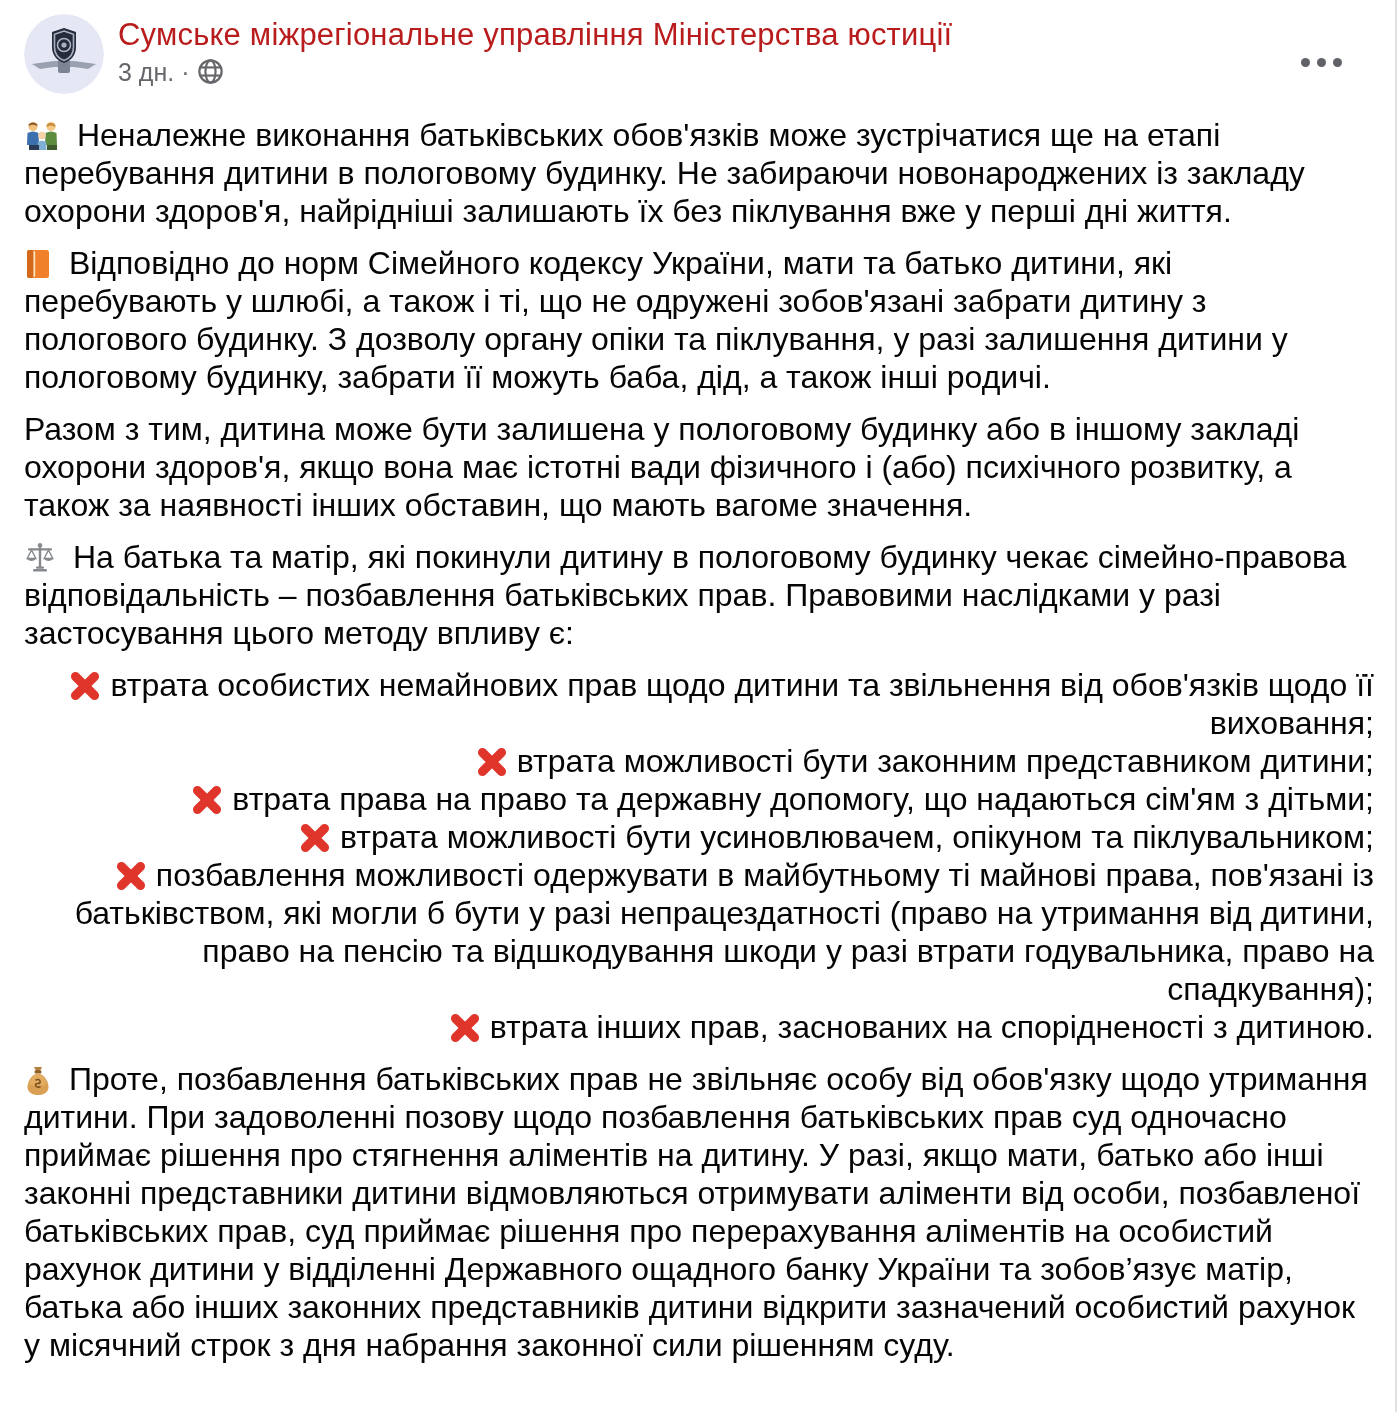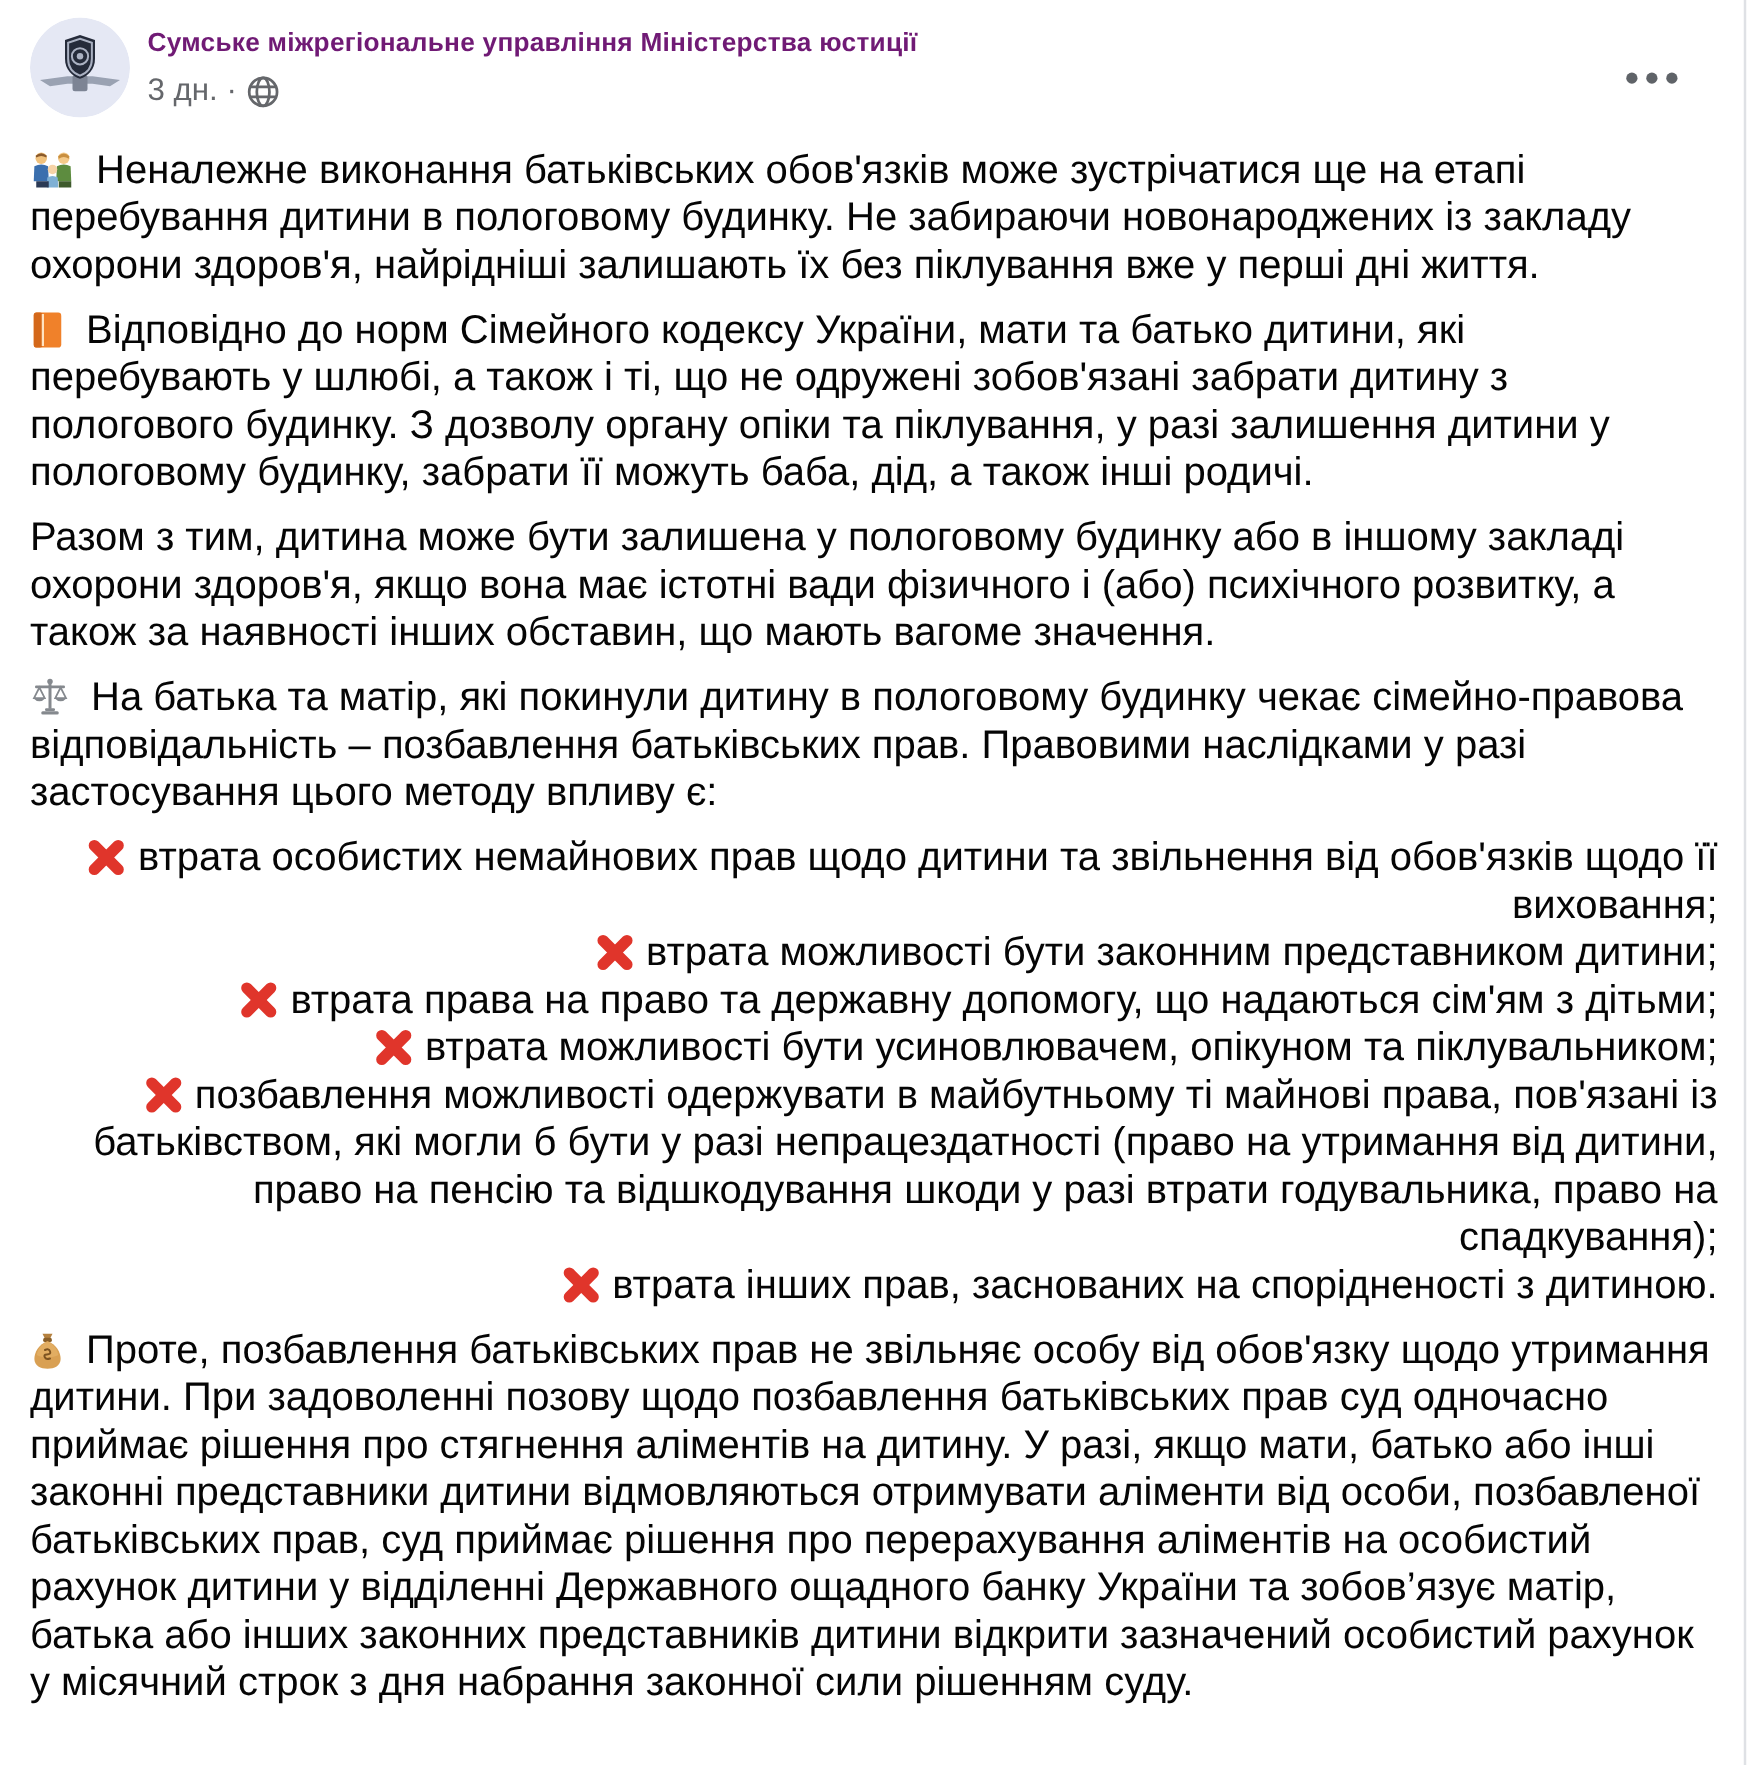--- a/index.html
+++ b/index.html
@@ -8,22 +8,22 @@
     font-family:"Liberation Sans","DejaVu Sans",sans-serif;
     color:#050505;
   }
   .page-edge{position:absolute;top:0;right:3px;width:2px;height:1412px;background:#dfe1e5;}
   .post-card{padding:14px 26px 0 24px;}
 
   
   .post-header{display:flex;align-items:flex-start;position:relative;}
   .avatar{width:80px;height:80px;border-radius:50%;flex:0 0 80px;display:block;}
   .header-text{margin-left:14px;padding-top:4px;}
-  .page-name{font-size:21px;font-weight:700;color:#701a75;line-height:34px;letter-spacing:.2px;}
-  .meta-row{margin-top:6px;display:flex;align-items:flex-end;gap:7px;color:#65676b;font-size:25px;}
+  .page-name{font-size:31px;font-weight:400;color:#b91c1c;line-height:34px;letter-spacing:.2px;}
+  .meta-row{margin-top:6px;display:flex;align-items:flex-start;gap:7px;color:#65676b;font-size:25px;}
   .meta-row .globe{display:block;}
   .menu-dots{position:absolute;top:34px;right:28px;display:flex;gap:7px;padding:10px 4px;cursor:pointer;}
   .menu-dots i{width:9px;height:9px;border-radius:50%;background:#5f6368;display:block;}
 
   
   .content{margin-top:22px;font-size:32px;line-height:38px;color:#050505;}
   .content p{margin:14px 0 0 0;}
   .content p:first-child{margin-top:0;}
   .ico{display:inline-block;vertical-align:-6px;margin-right:8px;}
   .consequences{margin-top:14px;text-align:right;}

